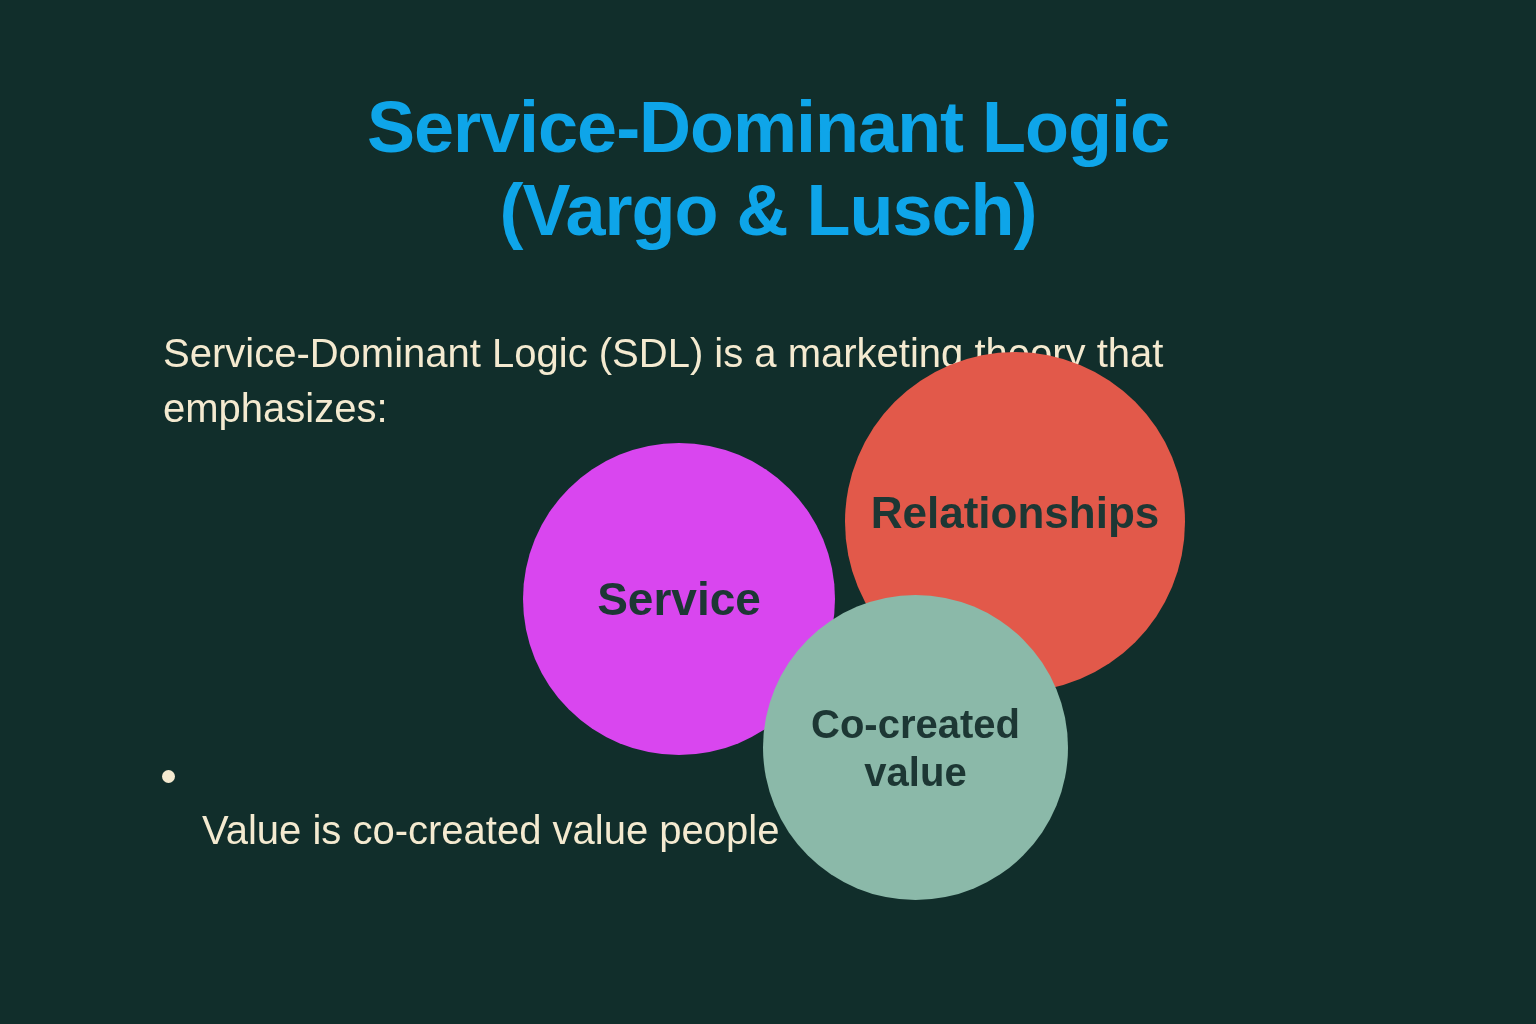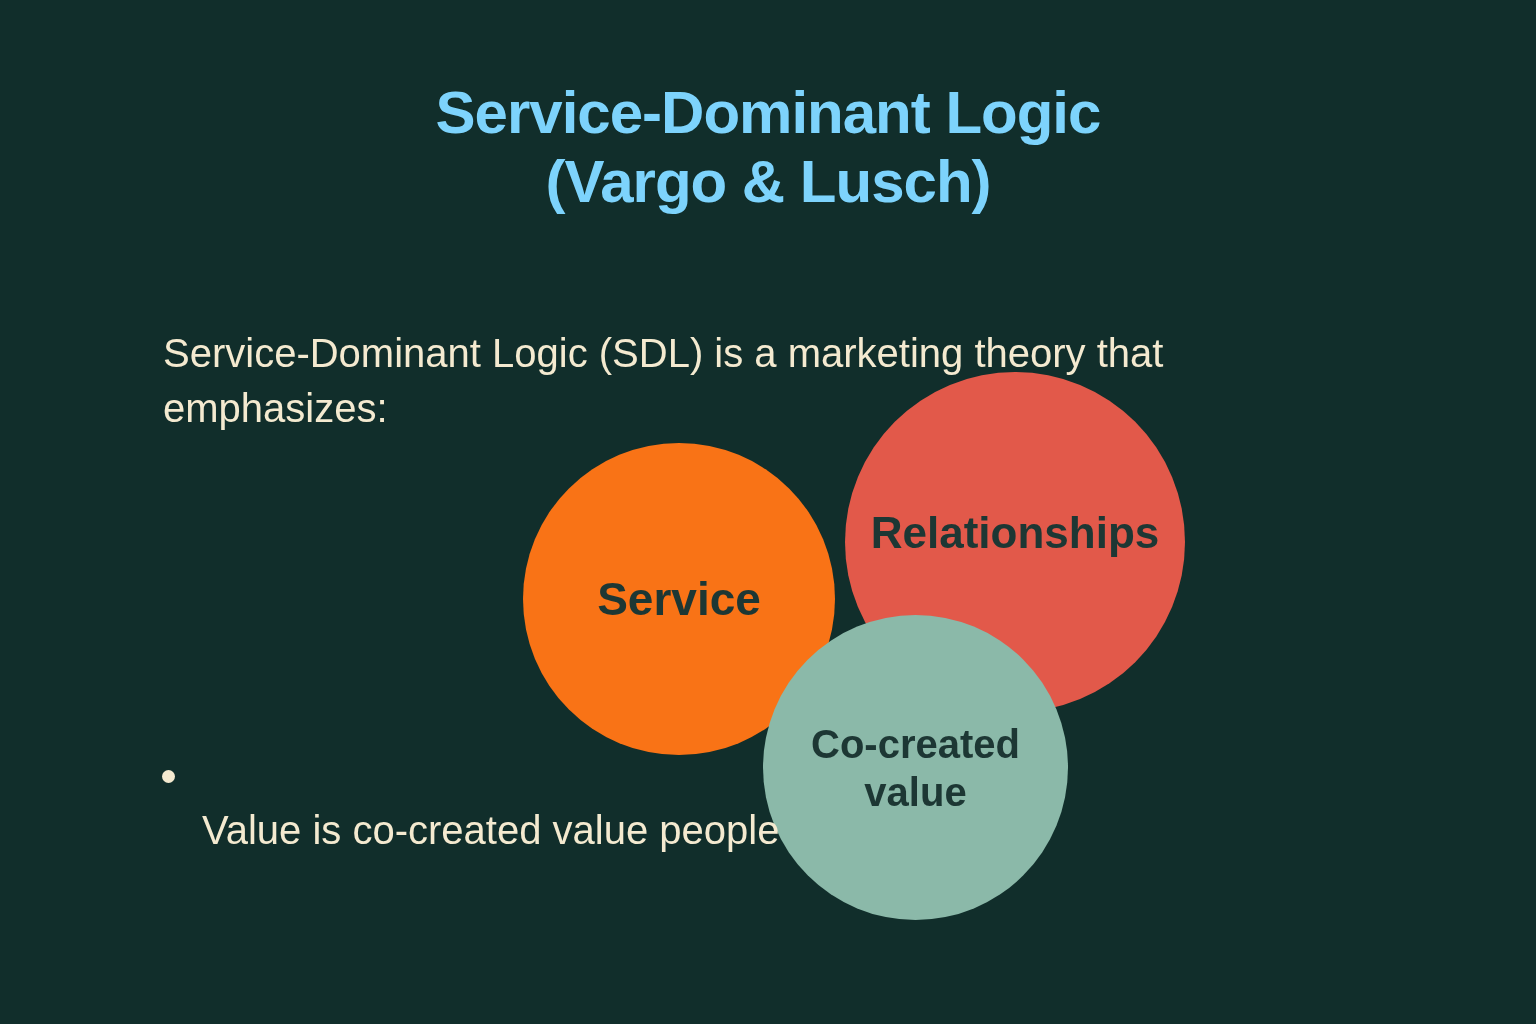--- a/index.html
+++ b/index.html
@@ -17,25 +17,25 @@
   .canvas {
     position: absolute;
     inset: 0;
   }
   .title {
     position: absolute;
     top: 38px;
     left: 0;
     width: 1536px;
     text-align: center;
-    font-size: 60px;
+    font-size: 72px;
     line-height: 1.15;
     font-weight: 800;
     letter-spacing: -1px;
-    color: #7dd3fc;
+    color: #0ea5e9;
     white-space: pre-line;
   }
   .subtitle {
     position: absolute;
     top: 286px;
     left: 163px;
     width: 1140px;
     font-size: 40px;
     line-height: 1.38;
     font-weight: 500;
@@ -46,40 +46,40 @@
     border-radius: 50%;
     display: flex;
     align-items: center;
     justify-content: center;
     text-align: center;
     font-weight: 700;
     color: #1d3734;
   }
   .circle-relationships {
     left: 845px;
-    top: 372px;
+    top: 352px;
     width: 340px;
     height: 340px;
     z-index: 1;
     font-size: 44px;
   }
   .circle-relationships .circle-label {
     margin-bottom: 18px;
   }
   .circle-service {
     left: 523px;
     top: 443px;
     width: 312px;
     height: 312px;
     z-index: 2;
     font-size: 46px;
   }
   .circle-cocreated {
     left: 763px;
-    top: 615px;
+    top: 595px;
     width: 305px;
     height: 305px;
     z-index: 3;
     font-size: 40px;
     line-height: 1.2;
     justify-content: center;
   }
   .circle-cocreated .circle-label {
     width: 240px;
   }
@@ -120,21 +120,21 @@
 
   <h1 class="title">Service-Dominant Logic
 (Vargo &amp; Lusch)</h1>
 
   <p class="subtitle">Service-Dominant Logic (SDL) is a marketing theory that emphasizes:</p>
 
   <div class="circle circle-relationships" style="background: rgb(226, 89, 74);">
     <span class="circle-label">Relationships</span>
   </div>
 
-  <div class="circle circle-service" style="background: #f97316;">
+  <div class="circle circle-service" style="background: #d946ef;">
     <span class="circle-label">Service</span>
   </div>
 
   <div class="circle circle-cocreated" style="background: rgb(139, 185, 169);">
     <span class="circle-label">Co-created value</span>
   </div>
 
   <ul class="bullets">
     <li class="bullet-item">
       <span class="bullet-dot"></span><span>Value is co-created value people</span>

